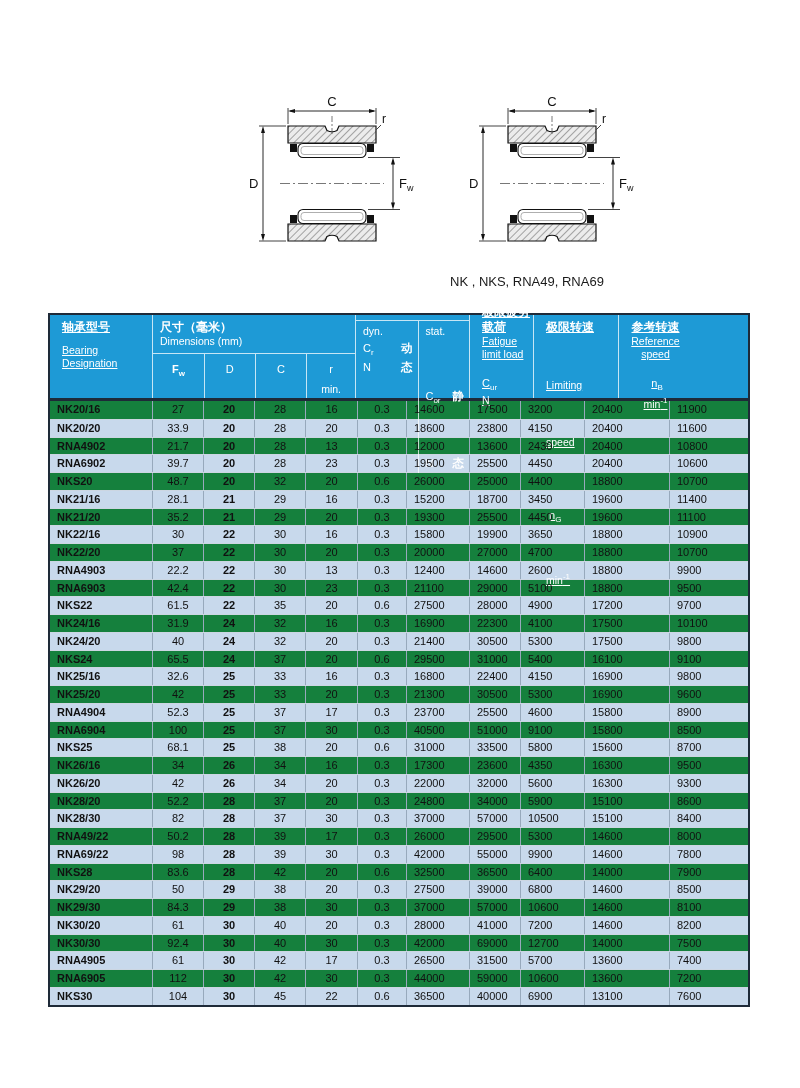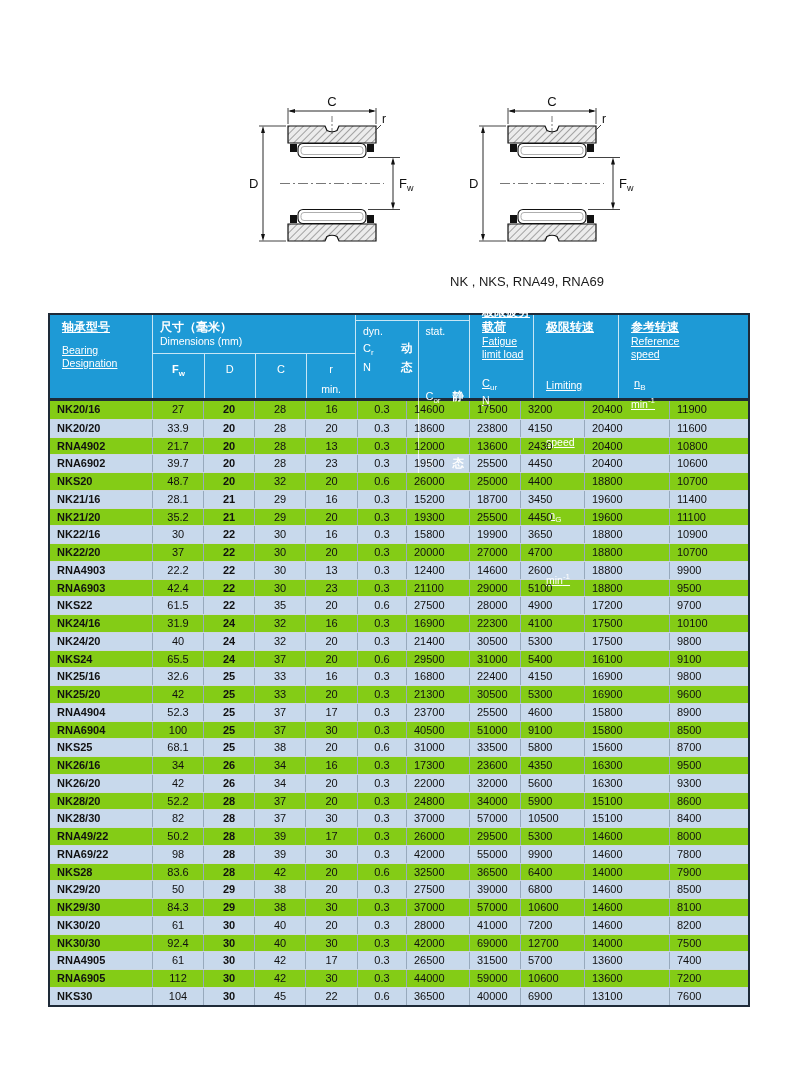--- a/index.html
+++ b/index.html
@@ -19,21 +19,21 @@
   .table-wrap { position:absolute; left:48px; top:313px; width:702px;
                 border:2px solid var(--border-dark,#1e2a38); background:#fff; }
 
   .thead { display:flex; height:86px; background:var(--header-bg,#1e9ad6);
            color:var(--header-text,#fff); border-bottom:3px solid var(--border-dark,#1e2a38); }
   .hcell, .hgroup { display:flex; flex-direction:column; }
   .hcell { padding:5px 4px 4px 12px;text-decoration:underline; }
   .hcell + .hcell, .hgroup + .hcell, .hcell + .hgroup, .hgroup + .hgroup { border-left:1px solid rgba(255,255,255,.75); }
   .h-designation{ width:102px; } .h-mass{ width:51px; padding-left:6px; }
   .h-dims{ width:203px; } .h-loads{ width:114px; }
-  .h-fatigue{ width:64px;justify-content:center; } .h-limiting{ width:85px;gap:44px; } .h-reference{ width:66px; }
+  .h-fatigue{ width:64px;justify-content:center; } .h-limiting{ width:85px;gap:44px; } .h-reference{ width:66px;align-items:center; }
   .zh { font-size:12px; font-weight:bold; line-height:15px; white-space:nowrap; }
   .en { font-size:10.5px; line-height:13px; white-space:nowrap; }
   .en-gap { margin-top:9px; }
   .unit { font-size:10.5px; line-height:13px; margin-top:auto; padding-bottom:2px; white-space:nowrap; }
   sub { font-size:8px; } sup { font-size:8px; }
   .hgroup-top { padding:5px 4px 3px 7px; }
   .dims-sub { display:flex; flex:1; border-top:1px solid rgba(255,255,255,.75); margin-top:2px; }
   .dsub { width:51px; display:flex; flex-direction:column; align-items:center; padding-top:9px; font-size:11px; }
   .dsub + .dsub { border-left:1px solid rgba(255,255,255,.75); }
   .dsub:nth-child(3){ width:52px; } .dsub:nth-child(4){ width:49px; }
@@ -43,21 +43,21 @@
   .lsub { width:63px; display:flex; flex-direction:column; padding:4px 6px 3px 7px; font-size:11px; }
   .lsub + .lsub { border-left:1px solid rgba(255,255,255,.75); width:51px; padding-left:6px; padding-right:5px;gap:48px; }
   .lsub .en { margin-bottom:3px; }
   .symrow { display:flex; line-height:14px; }
   .symrow .zh-s { margin-left:auto; font-weight:bold; font-size:11.5px; }
   .sym2 { font-size:11px; margin-top:16px; }
   .indent { padding-left:3px; }
 
   .tbody .trow { display:grid;
      grid-template-columns:102px 51px 51px 51px 52px 49px 63px 51px 64px 85px 78px;
-     height:17.75px; background:#84cc16; }
+     height:17.75px; background:#15803d; }
   .tbody .trow.alt { background:var(--row-alt,#c8d9ec); }
   .tbody .trow + .trow { border-top:1px solid var(--row-line,#ccd6e2); }
   .cell { font-size:11px; line-height:16.6px; overflow:hidden; white-space:nowrap; }
   .cell + .cell { border-left:1px solid var(--grid-line,#97a9bc); }
   .c0 { font-weight:bold; padding-left:7px; }
   .c1,.c3,.c4,.c5 { text-align:center; }
   .c2 { text-align:center; font-weight:bold; }
   .c6,.c7,.c8,.c9,.c10 { text-align:left; padding-left:7px; }
 
   svg text { font-family:"Liberation Sans", sans-serif; }

